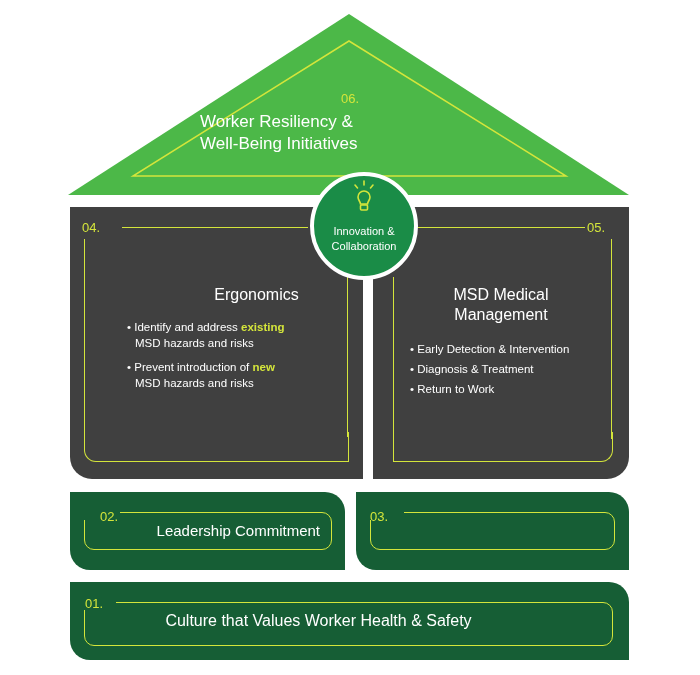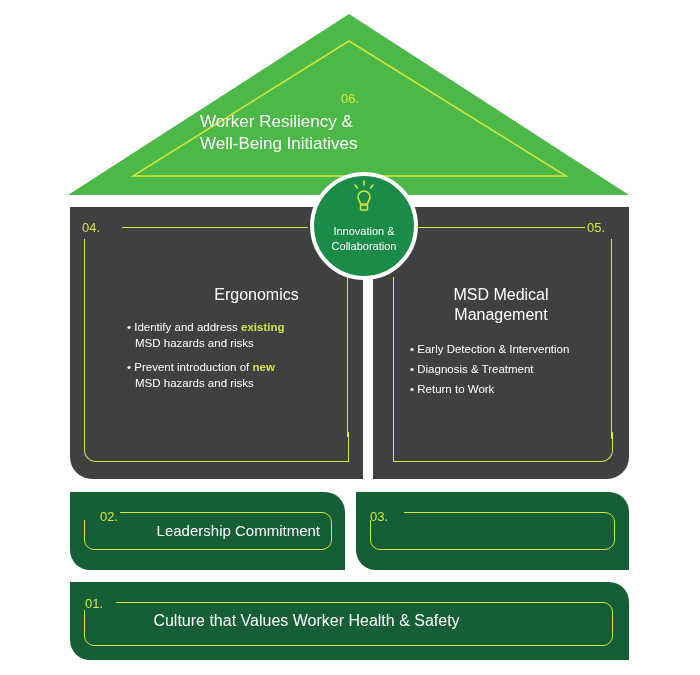--- a/index.html
+++ b/index.html
@@ -107,14 +107,14 @@
 <div class="dark row2-right">
   <div class="dframe" style="left:14px;top:20px;width:243px;height:36px;border-top-left-radius:0;"></div>
   <div class="mask" style="left:10px;top:14px;width:38px;height:14px;"></div>
   <div class="num" style="left:14px;top:17px;">03.</div>
 </div>
 
 <div class="dark row1">
   <div class="dframe" style="left:14px;top:20px;width:527px;height:42px;border-top-left-radius:0;"></div>
   <div class="mask" style="left:10px;top:14px;width:36px;height:14px;"></div>
   <div class="num" style="left:15px;top:14px;">01.</div>
-  <div class="bar-label" style="left:0;top:30px;width:473px;font-size:16px;">Culture that Values Worker Health &amp; Safety</div>
+  <div class="bar-label" style="left:12px;top:30px;width:473px;font-size:16px;">Culture that Values Worker Health &amp; Safety</div>
 </div>
 
 </body></html>

